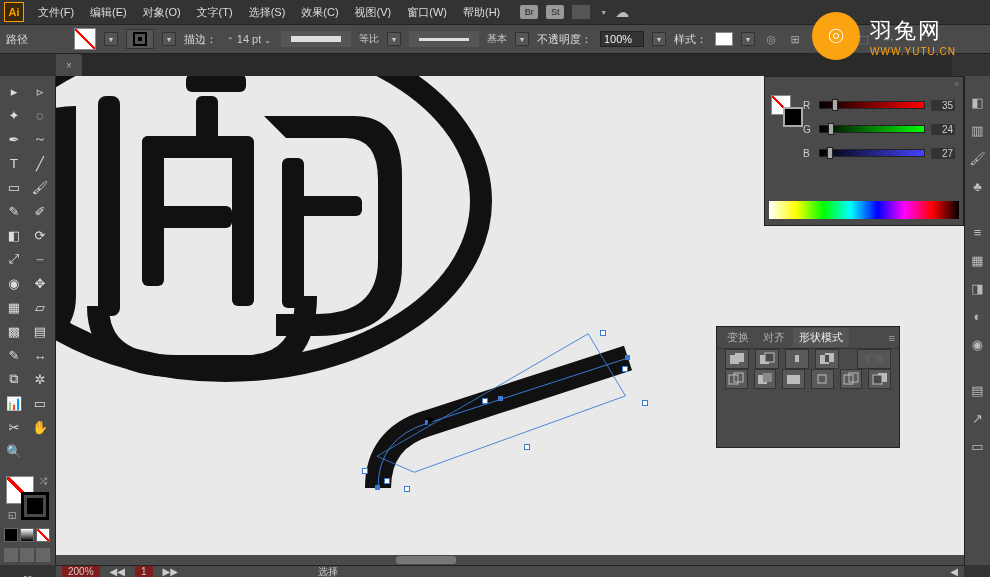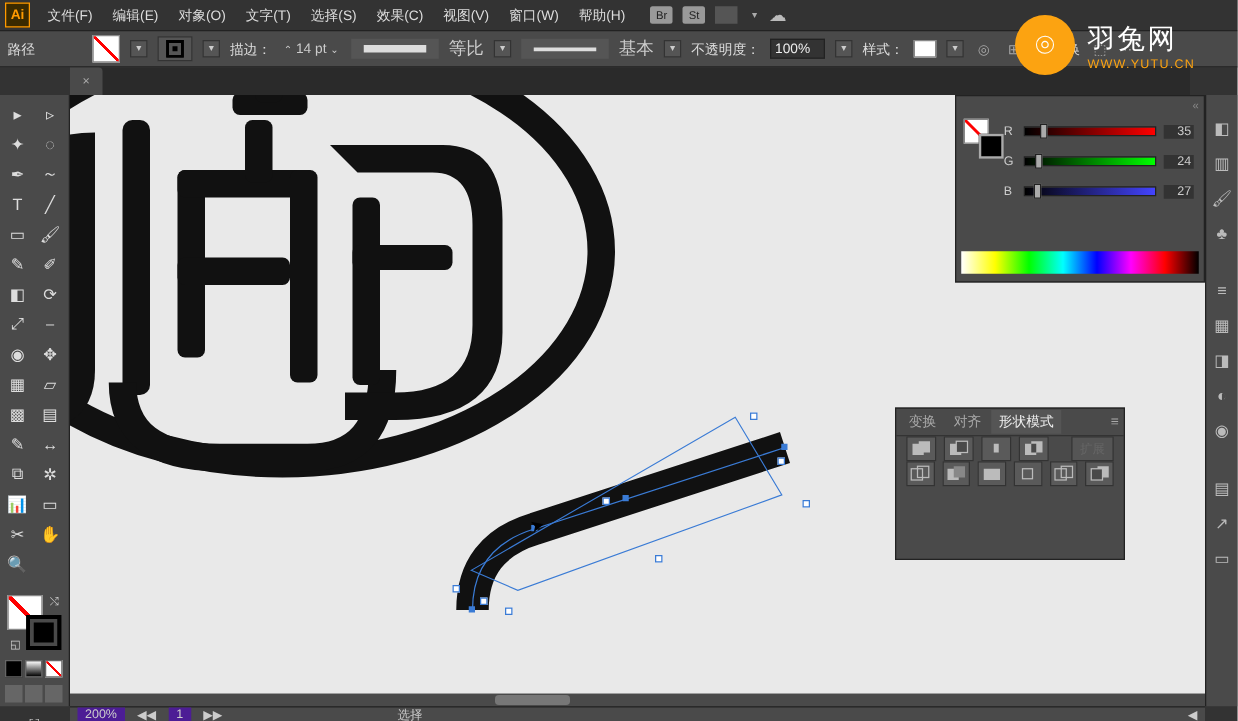--- a/index.html
+++ b/index.html
@@ -18,21 +18,21 @@
   
   .options-bar { position: absolute; top: 24px; left: 0; right: 0; height: 30px; background: #4a4a4a; border-top: 1px solid #222; border-bottom: 1px solid #222; display: flex; align-items: center; padding: 0 6px; gap: 8px; font-size: 11px; }
   .options-bar .label { color: #ddd; }
   .options-bar .swatch-none { width: 22px; height: 22px; background: #fff; position: relative; border: 1px solid #888; }
   .options-bar .swatch-none::after { content: ""; position: absolute; left: 0; top: 0; right: 0; bottom: 0; background: linear-gradient(to top right, transparent 45%, red 46%, red 54%, transparent 55%); }
   .options-bar .mini-select { width: 28px; height: 20px; background: #555; border: 1px solid #333; display:flex; align-items:center;justify-content:center; }
   .options-bar .stroke-val { width: 48px; text-align: center; }
   .options-bar .stroke-preview { width: 70px; height: 16px; background: #555; display: flex; align-items: center; justify-content:center; }
   .options-bar .stroke-preview .line-thick { width: 50px; height: 6px; background: #ddd; }
   .options-bar .stroke-preview .line-thin { width: 50px; height: 3px; background: #ddd; }
-  .options-bar .tiny { font-size: 14px; color: #ccc; }
+  .options-bar .tiny { font-size: 10px; color: #ccc; }
   .options-bar .opacity-field { width: 44px; background: #333; border: 1px solid #222; padding: 1px 3px; color:#eee; }
   .options-bar .dd { width:14px;height:14px;border:1px solid #333;background:#555;display:inline-flex;align-items:center;justify-content:center;font-size:7px;}
   .options-bar .white-sq { width: 18px; height: 14px; background: #fff; border: 1px solid #888; }
   .options-bar .small-icon { width: 16px; height: 16px; display:flex;align-items:center;justify-content:center;color:#aaa;}
   .options-bar .txt-btn { font-size: 11px; color:#ddd;}
 
   
   .tab-bar { position: absolute; top: 54px; left: 56px; right: 38px; height: 22px; background: #2a2a2a; display: flex; align-items: flex-end; }
   .tab-bar .doc-tab { height: 22px; background: #4a4a4a; padding: 0 10px; display: flex; align-items: center; gap: 6px; font-size: 11px; color:#ddd; border-top-right-radius: 3px; }
   .tab-bar .doc-tab .close { font-size: 10px; color:#aaa; }
@@ -93,21 +93,21 @@
   .pathfinder-panel .btn-row{display:flex;gap:6px;padding:0 8px;align-items:center;}
   .pathfinder-panel .pf-btn{width:24px;height:20px;background:#5a5a5a;border:1px solid #333;display:flex;align-items:center;justify-content:center;}
   .pathfinder-panel .expand-btn{margin-left:auto;font-size:10px;padding:2px 6px;background:#555;border:1px solid #333;color:#666;}
 
   
   .h-scroll { position: absolute; left: 56px; right: 26px; bottom: 12px; height: 10px; background: #4a4a4a; }
   .h-scroll .thumb{position:absolute;left:340px;width:60px;top:1px;bottom:1px;background:#777;border-radius:3px;}
 
   
   .status-bar { position: absolute; left: 56px; right: 26px; bottom: 0; height: 12px; background: #4a4a4a; border-top:1px solid #222; display:flex;align-items:center;font-size:10px;color:#ccc;padding:0 6px;gap:10px;}
-  .status-bar .field{background:#4c1d95;padding:0 6px;}
+  .status-bar .field{background:#7f1d1d;padding:0 6px;}
 
   
   .watermark { position: absolute; top: 12px; right: 34px; display: flex; align-items: center; gap: 10px; pointer-events:none; }
   .watermark .rabbit { width: 48px; height: 48px; border-radius: 50%; background: #fca311; display:flex;align-items:center;justify-content:center;font-size:26px;color:#fff;}
   .watermark .txt .line1{font-size:22px;font-weight:normal;color:#fff;letter-spacing:2px;}
   .watermark .txt .line2{font-size:10px;color:#fca311;letter-spacing:1px;}
 
   .pf-svg{width:16px;height:14px;}
 </style>
 </head>

